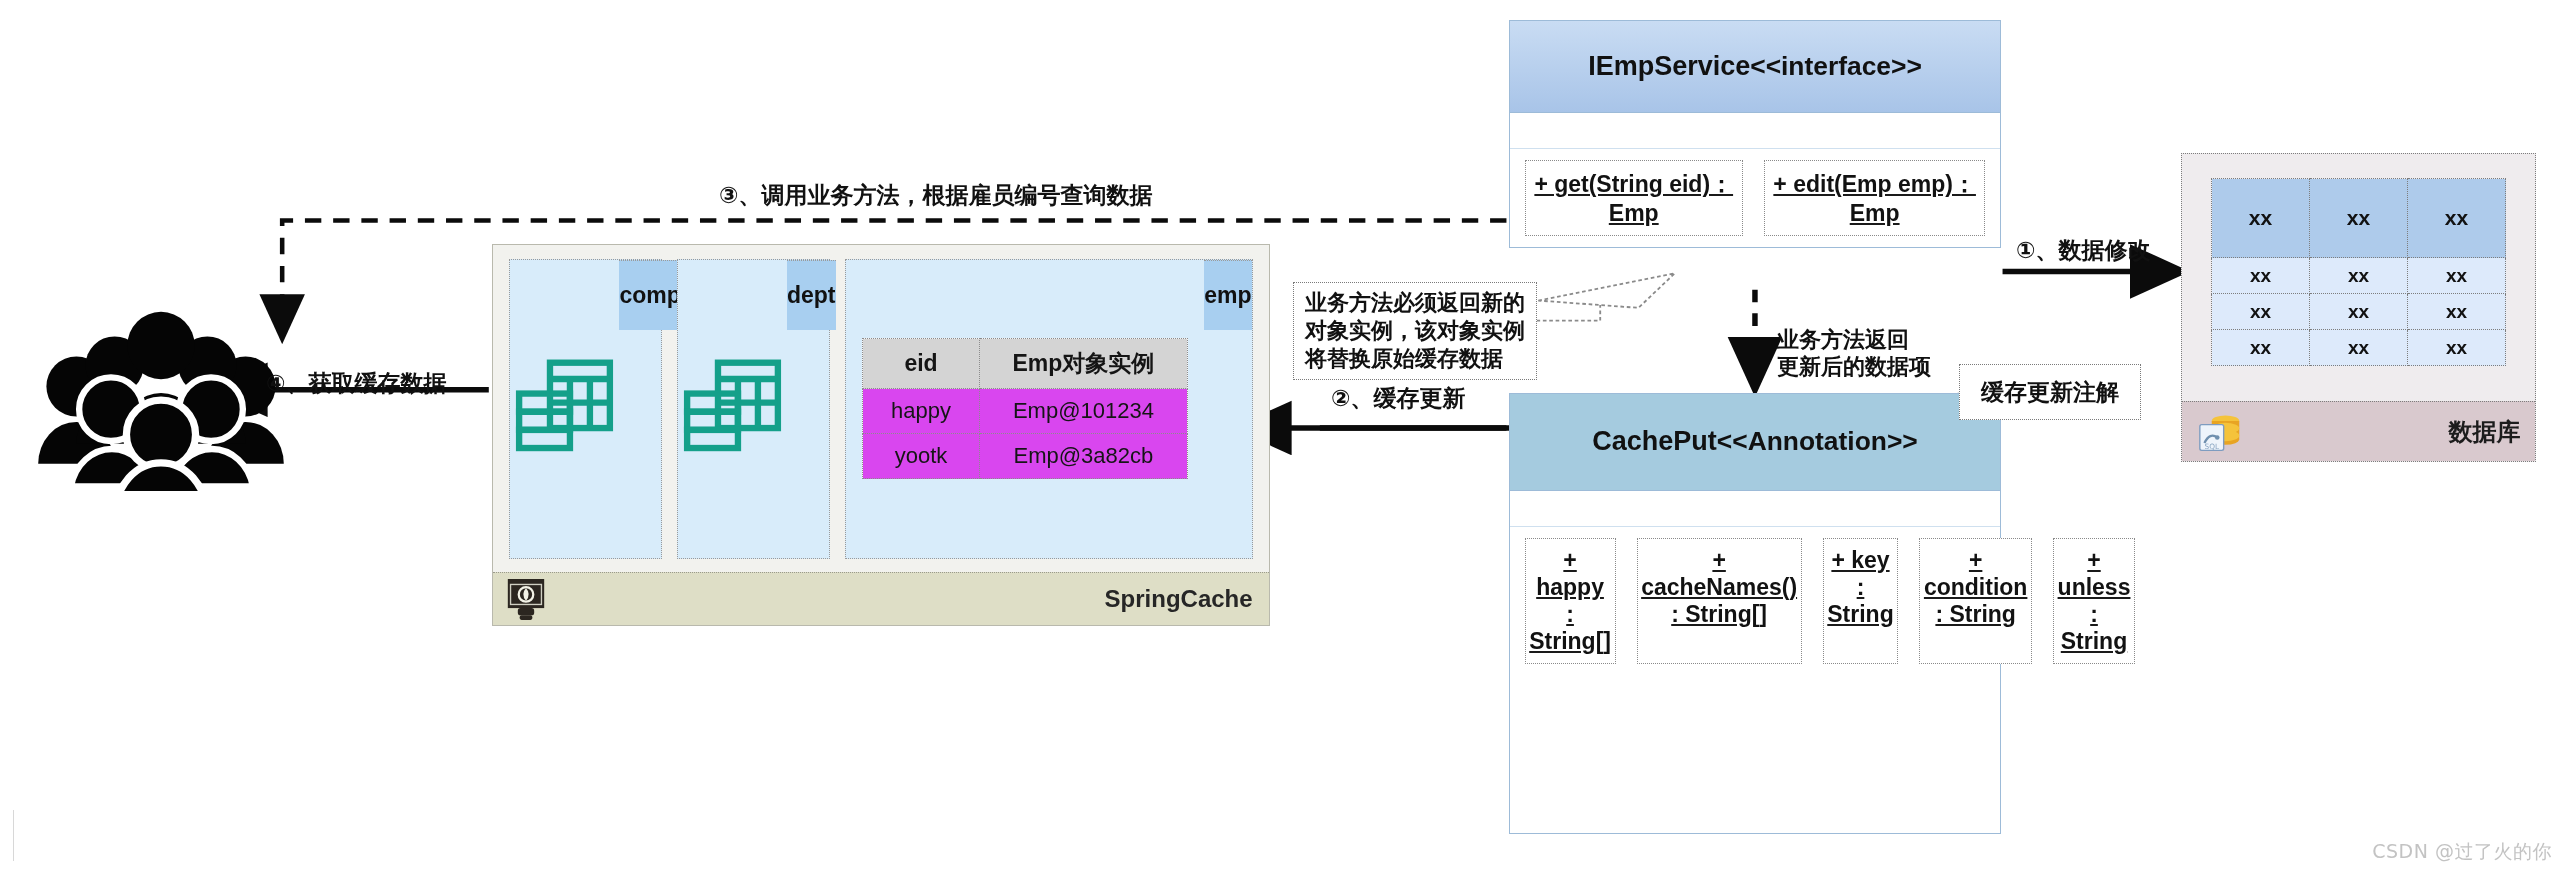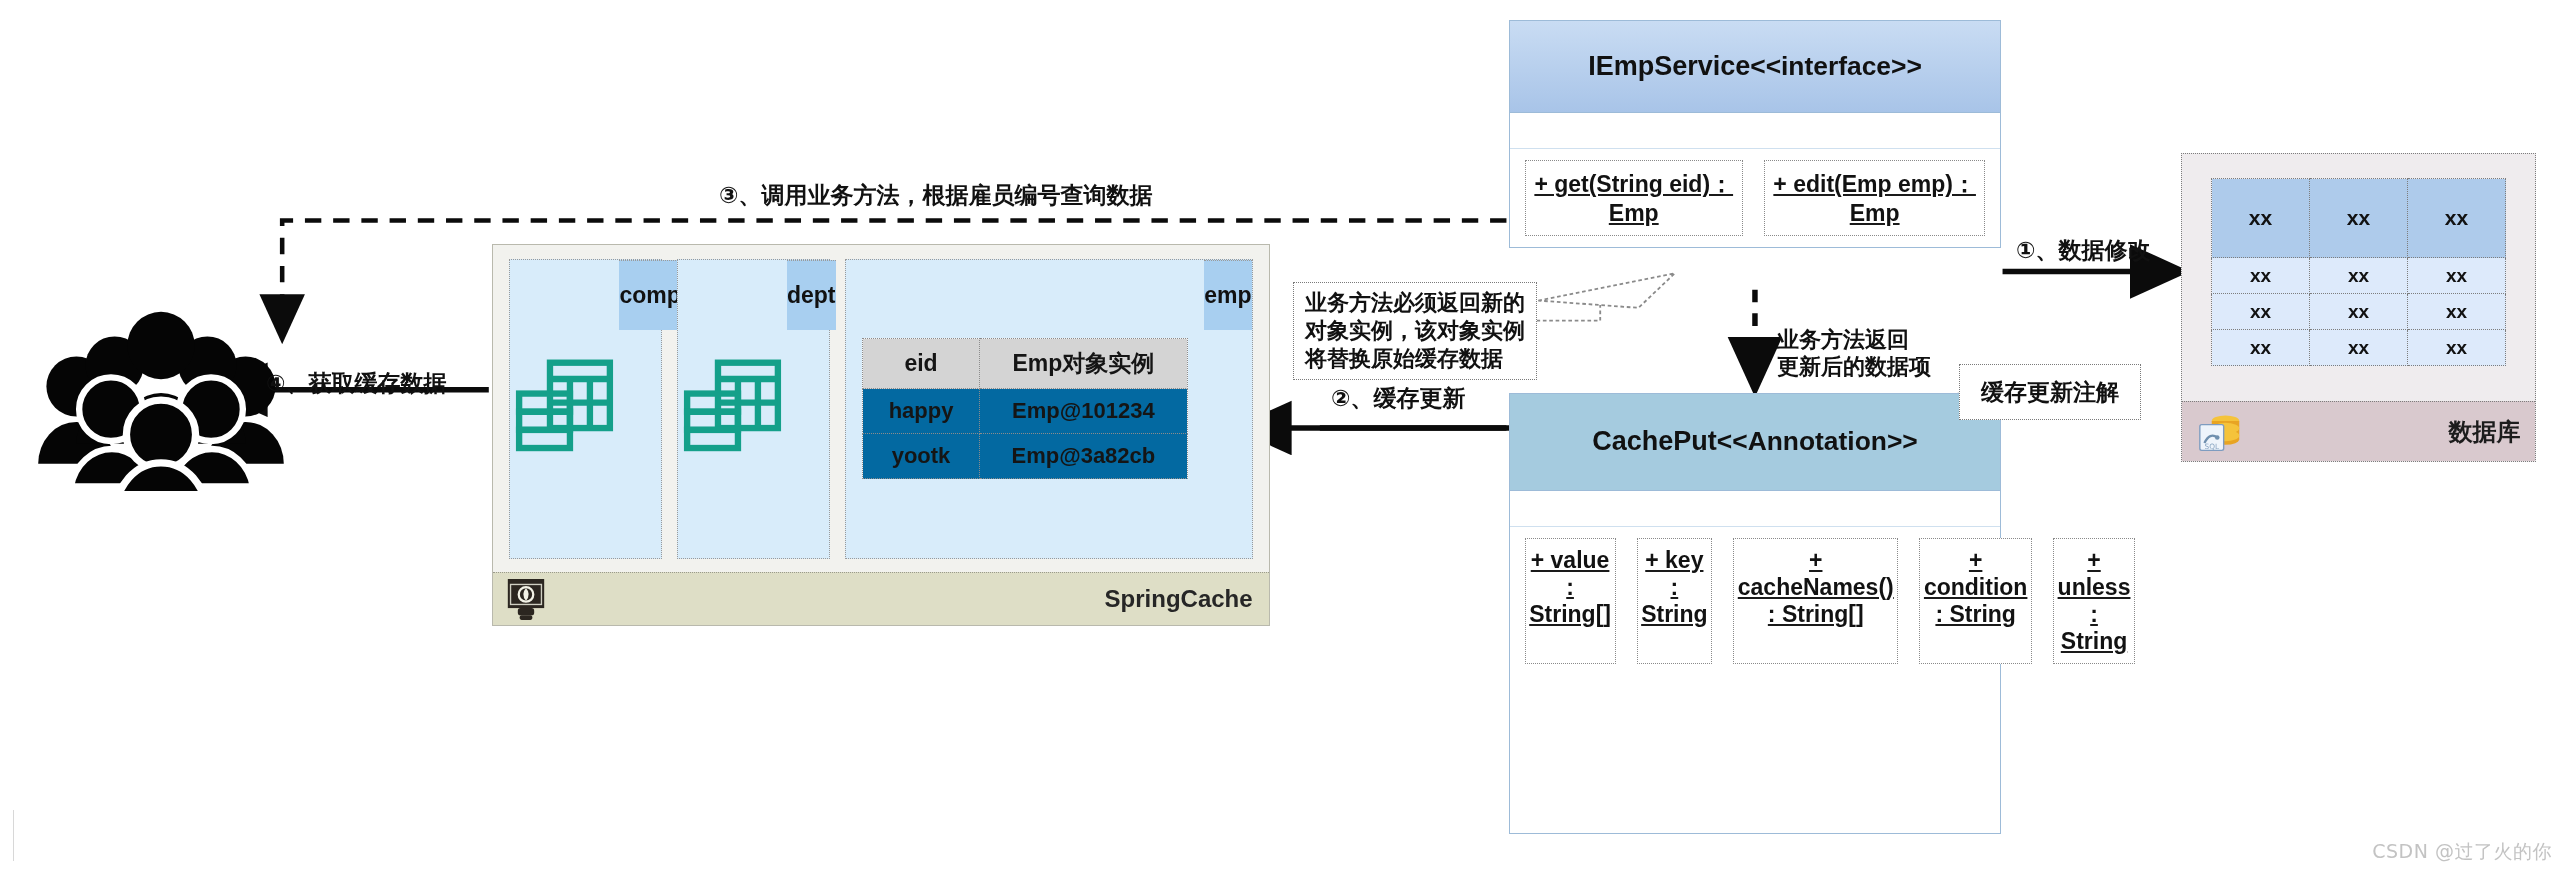--- a/index.html
+++ b/index.html
@@ -23,21 +23,21 @@
   #region-dept{width:153px;}
   #region-emp{flex:1;}
   .db-glyph{width:109px;height:118px;}
 
   
   #emp-cache-table{width:calc(100% - 33px);margin:0 auto;border-collapse:collapse;
       border:0.9px dotted #8c8c8c;background:#f4f4f4;}
   #emp-cache-table th,#emp-cache-table td{border:0.9px dotted #8c8c8c;text-align:center;
       font-size:22px;padding:9px 3.6px;color:#151515;}
   #emp-cache-table th{background:#d4d4d4;font-weight:bold;font-size:23px;}
-  #emp-cache-table td{background:#0369a1;font-weight:bold;}
+  #emp-cache-table td{background:#d946ef;font-weight:normal;}
   #emp-cache-table .col-eid{width:36%;}
 
   
   #sc-footer{position:absolute;left:0;bottom:0;width:100%;height:53px;background:#dedec6;
       border-top:0.9px dotted #9a9a8c;box-sizing:border-box;display:flex;align-items:center;}
   #sc-footer-label{margin-left:auto;margin-right:16.4px;font-weight:bold;font-size:24px;color:#262626;}
   #springcache-logo{margin-left:12.7px;width:40px;height:44px;}
 
   
   .uml-box{border:0.9px solid #9dbbd8;background:#fff;box-sizing:border-box;}
@@ -236,23 +236,23 @@
   </div>
 </div>
 
 <div class="abs uml-box" id="cacheput-box">
   <div class="uml-header">
     <div class="l1">CachePut</div>
     <div class="l2">&lt;&lt;Annotation&gt;&gt;</div>
   </div>
   <div class="uml-spacer"></div>
   <div class="uml-members">
-    <div class="uml-member">+ value : String[]</div>
+    <div class="uml-member">+ happy : String[]</div>
+    <div class="uml-member">+ cacheNames() : String[]</div>
     <div class="uml-member">+ key : String</div>
-    <div class="uml-member">+ cacheNames() : String[]</div>
     <div class="uml-member">+ condition : String</div>
     <div class="uml-member">+ unless : String</div>
   </div>
 </div>
 
 <div class="abs" id="database-panel">
   <table id="db-table">
     <tbody>
         <tr class="head">
       <td>xx</td>

